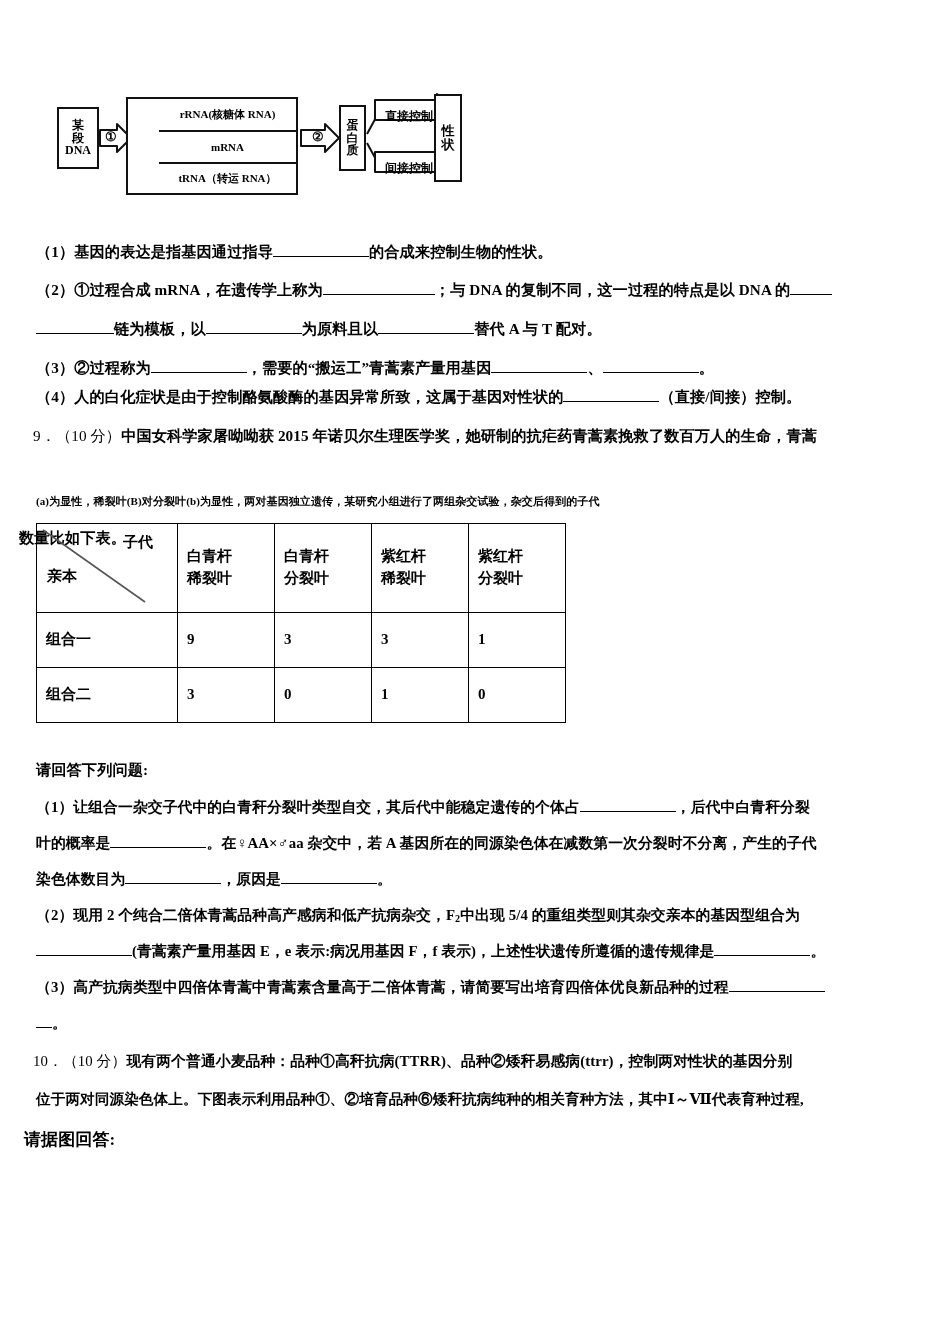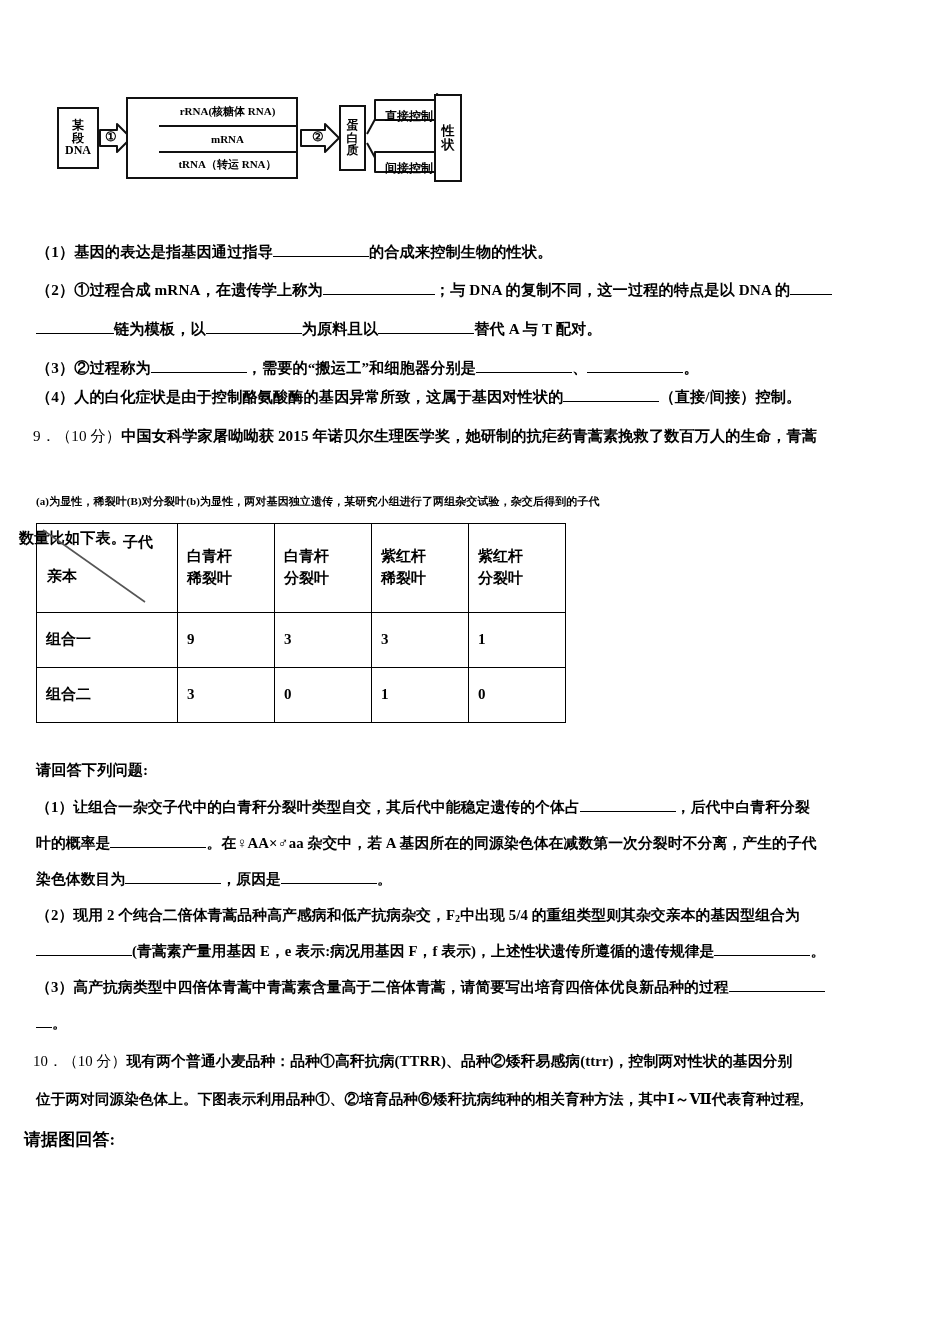--- a/index.html
+++ b/index.html
@@ -44,21 +44,21 @@
     box-sizing: border-box;
   }
   .dna-box {
     left: 12px; top: 19px; width: 42px; height: 62px;
     font-size: 12px;
     flex-direction: column;
   }
   .dna-box span { display:block; }
   .rna-stack {
     position: absolute;
-    left: 81px; top: 9px; width: 172px; height: 82px;
+    left: 81px; top: 9px; width: 172px; height: 98px;
     border: 2px solid #111;
     box-sizing: border-box;
     background: #fff;
     padding-left: 31px;
   }
   .rna-row {
     height: 33.33%;
     display: flex;
     align-items: center;
     justify-content: center;
@@ -220,21 +220,21 @@
 
   <div class="para" style="left:36px; top:243px;">
     <span>（2）①过程合成 mRNA，在遗传学上称为</span><span class="blank b-xl"></span><span>；与 DNA 的复制不同，这一过程的特点是以 DNA 的</span><span class="blank b-xs"></span>
   </div>
 
   <div class="para" style="left:36px; top:282px;">
     <span class="blank b-md"></span><span>链为模板，以</span><span class="blank b-lg"></span><span>为原料且以</span><span class="blank b-lg"></span><span>替代 A 与 T 配对。</span>
   </div>
 
   <div class="para" style="left:36px; top:321px;">
-    <span>（3）②过程称为</span><span class="blank b-lg"></span><span>，需要的“搬运工”和细胞器分别是</span><span class="blank b-lg"></span><span>、</span><span class="blank b-lg"></span><span>。</span>
+    <span>（3）②过程称为</span><span class="blank b-lg"></span><span>，需要的“搬运工”青蒿素产量用基因</span><span class="blank b-lg"></span><span>、</span><span class="blank b-lg"></span><span>。</span>
   </div>
 
   <div class="para" style="left:36px; top:350px;">
     <span>（4）人的白化症状是由于控制酪氨酸酶的基因异常所致，这属于基因对性状的</span><span class="blank b-lg"></span><span>（直接/间接）控制。</span>
   </div>
 
   <div class="para" style="left:33px; top:389px;">
     <span style="font-weight:normal;">9．</span><span style="font-weight:normal;">（10 分）</span><span>中国女科学家屠呦呦获 2015 年诺贝尔生理医学奖，她研制的抗疟药青蒿素挽救了数百万人的生命，青蒿</span>
   </div>
   <div class="para" style="left:36px; top:457px; font-size:11px;text-align:center;">(a)为显性，稀裂叶(B)对分裂叶(b)为显性，两对基因独立遗传，某研究小组进行了两组杂交试验，杂交后得到的子代</div>

